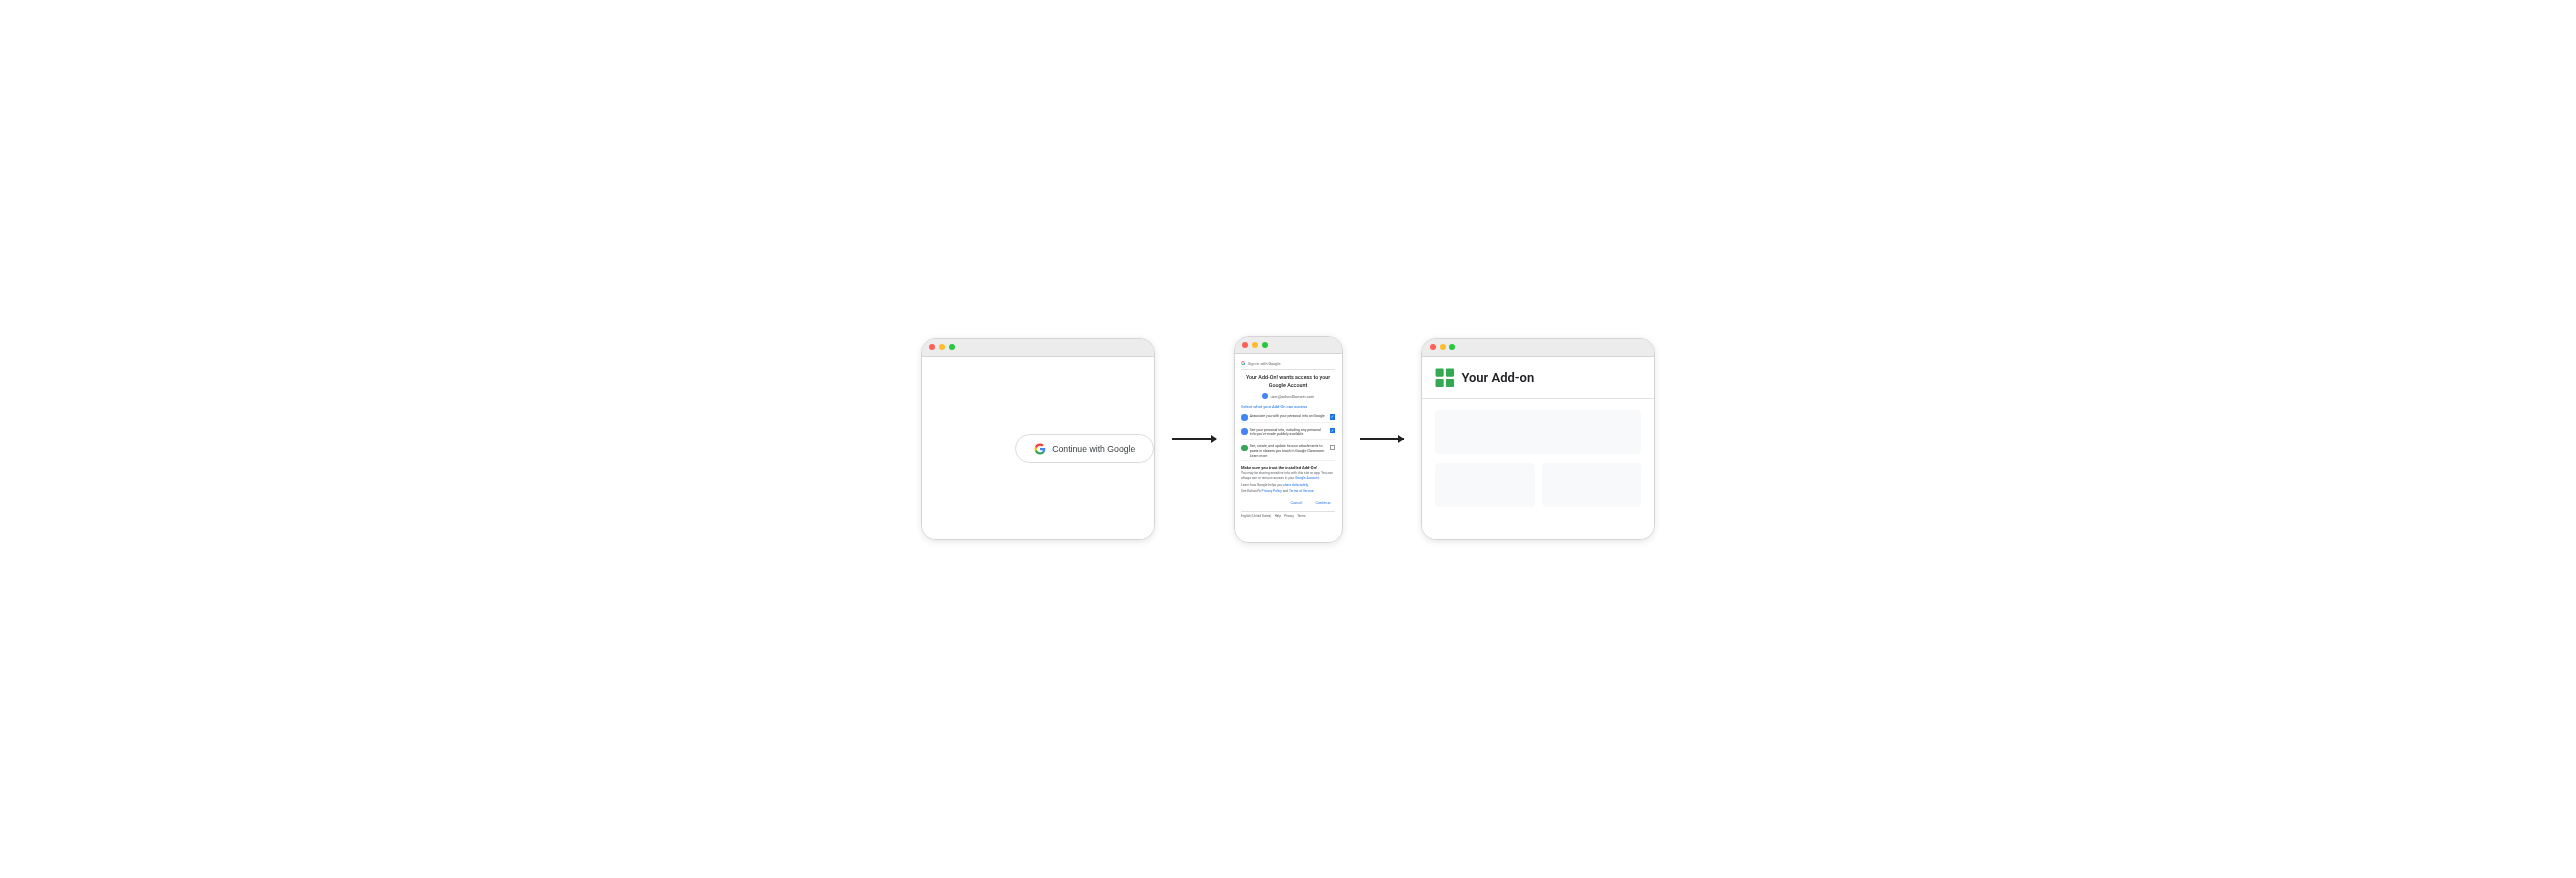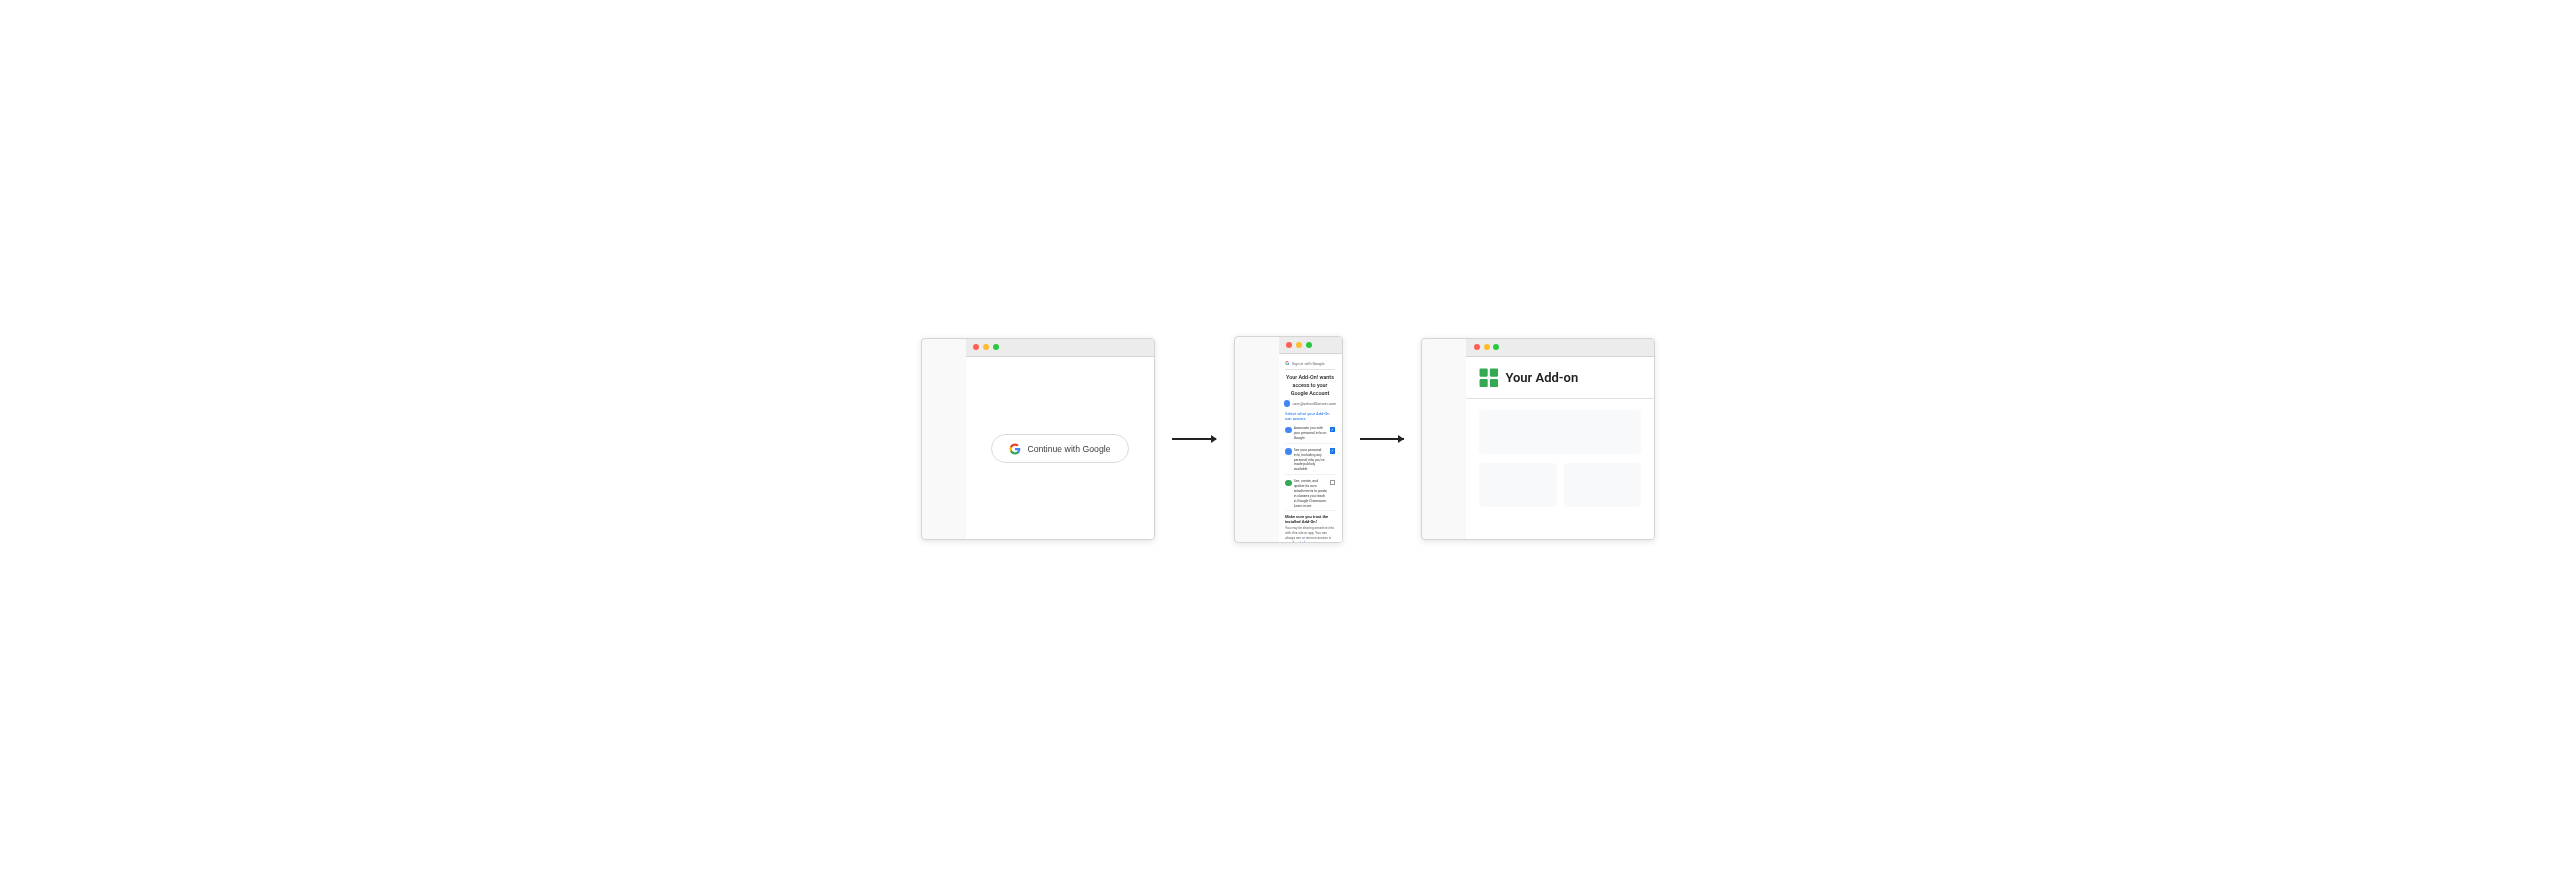--- a/index.html
+++ b/index.html
@@ -19,26 +19,25 @@
       align-items: center;
       justify-content: center;
       gap: 17.4px;
       width: 100%;
       max-width: 763px;
     }
 
     
     .browser-window {
       background: #f9f9f9;
-      border-radius: 4px;
+      border-radius: 15px;
       border: 0.5px solid #d4d4d4;
       box-shadow: 0 1.1px 6.5px rgba(0,0,0,0.10);
       overflow: hidden;
       flex-shrink: 0;
-      padding-left: 44px;
     }
 
     .browser-titlebar {
       background: #ececec;
       padding: 5.4px 7.6px;
       display: flex;
       align-items: center;
       gap: 3.8px;
       border-bottom: 0.5px solid #d4d4d4;
     }
@@ -58,21 +57,21 @@
 
     
     .window-1 {
       width: 234px;
       height: 202px;
     }
 
     .window-1 .browser-content {
       display: flex;
       align-items: center;
-      justify-content: center;
+      justify-content: flex-end;
       height: calc(202px - 18.5px);
     }
 
     .google-btn {
       display: flex;
       align-items: center;
       gap: 6.5px;
       background: #ffffff;
       border: 0.8px solid #dadada;
       border-radius: 27px;

